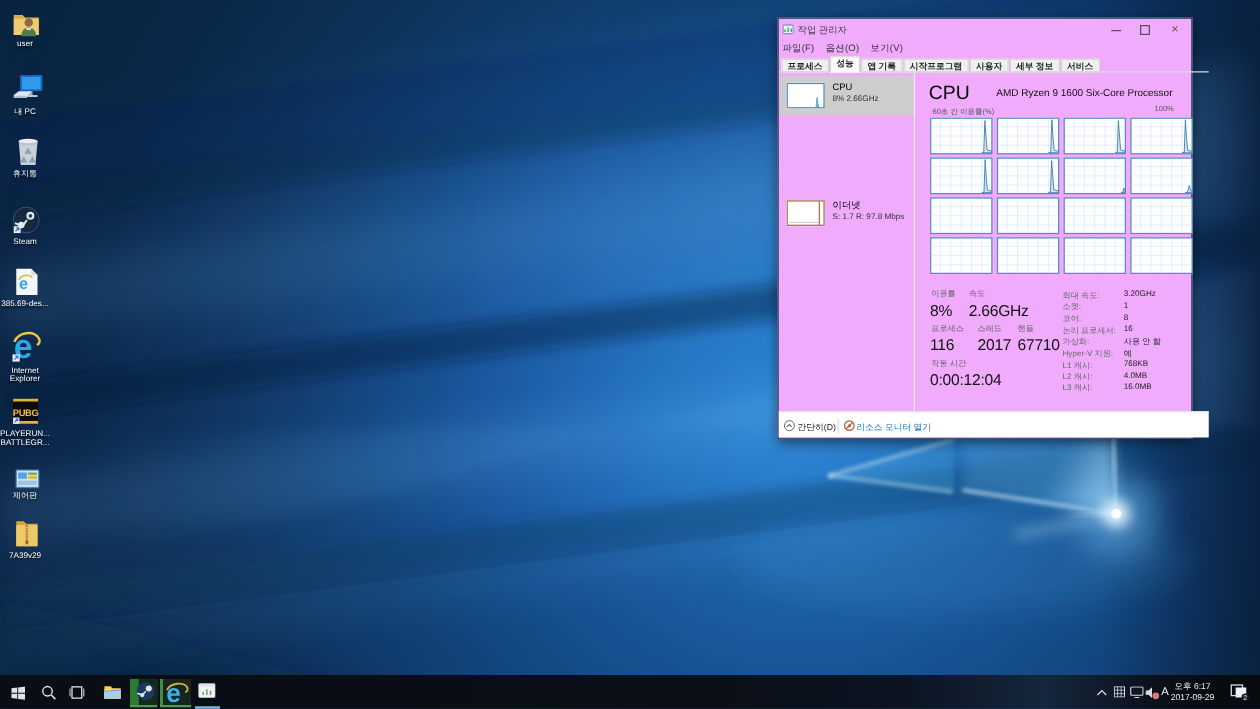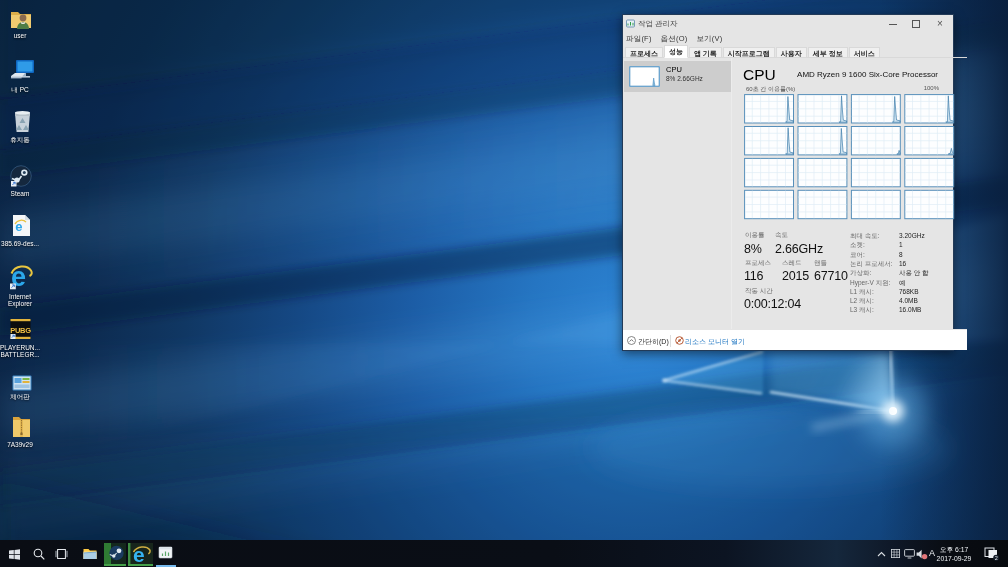--- a/index.html
+++ b/index.html
@@ -2,21 +2,21 @@
 <html><head><meta charset="utf-8">
 <style>
 *{margin:0;padding:0;box-sizing:border-box}
 html,body{width:1008px;height:567px;overflow:hidden;font-family:"Liberation Sans",sans-serif}
 #scene{position:absolute;inset:0;width:1008px;height:567px;background:#0a1f3e}
 .abs{position:absolute}
 
 .dlabel{position:absolute;color:#fff;font-size:6.5px;text-align:center;width:56px;
  text-shadow:0 1px 2px rgba(0,0,0,.9);line-height:7px;letter-spacing:0}
 
-#tm{position:absolute;left:622px;top:14px;width:332px;height:337px;background:#e5e5e5;
+#tm{position:absolute;left:622px;top:14px;width:332px;height:337px;background:#f0abfc;
  border:1px solid #223a57;box-shadow:0 3px 10px rgba(0,0,0,.5);font-family:"Liberation Sans",sans-serif}
 #tm .ttl{position:absolute;left:15px;top:4px;font-size:7.5px;color:#444}
 .capbtn{position:absolute;top:1px;width:20px;height:16px;color:#555;font-size:8px;text-align:center;line-height:15px}
 .menu{position:absolute;top:19px;left:3px;font-size:7.5px;color:#333;letter-spacing:.2px}
 .menu span{margin-right:9px}
 .tabs{position:absolute;top:30px;left:2px;height:13px;font-size:7px;color:#111}
 .tab{display:inline-block;vertical-align:bottom;border:1px solid #d9d9d9;background:#f0f0f0;
  padding:1px 4px 1px 4px;margin-right:-1px;height:11px;line-height:9px;font-weight:bold;color:#222}
 .tab.sel{background:#fff;height:13px;border-bottom-color:#fff;position:relative;z-index:2}
 .tabline{position:absolute;top:42px;left:0;width:344px;border-bottom:1px solid #d9d9d9}
@@ -202,20 +202,28 @@
 <div class="tab">서비스</div>
 </div>
 <div class="tabline"></div>
 <div class="lpitem sel" style="top:46px">
 <svg class="lpthumb" width="31" height="21" viewBox="0 0 31 21">
           <rect x="0.75" y="0.75" width="29.5" height="19.5" fill="#fff" stroke="#4a8fc2" stroke-width="1.1"></rect>
           <path d="M23.8 19.6 L24.7 12 L25.4 17 L26 19.6 Z" fill="#8cbcda" stroke="#4a8fc2" stroke-width="0.6"></path>
         </svg>
 <div class="lptext">CPU<br><span class="lpsub">8% 2.66GHz</span></div>
 </div>
+<div class="lpitem" style="top:140px">
+<svg class="lpthumb" width="31" height="21" viewBox="0 0 31 21">
+          <rect x="0.75" y="0.75" width="29.5" height="19.5" fill="#fff" stroke="#a87b58" stroke-width="1.1"></rect>
+          <path d="M26.5 1 v19" stroke="#a87b58" stroke-width="1.1"></path>
+          <path d="M2 18 h24" stroke="#d8c0ae" stroke-width="0.7"></path>
+        </svg>
+<div class="lptext">이더넷<br><span class="lpsub">S: 1.7 R: 97.8 Mbps</span></div>
+</div>
 <div class="abs" style="left:108px;top:43px;width:1px;height:273px;background:#ececec"></div>
 <div class="abs" style="left:120px;top:51px;font-size:15.5px;color:#000;letter-spacing:0">CPU</div>
 <div class="abs" style="right:15px;top:55px;font-size:8px;color:#111">AMD Ryzen 9 1600 Six-Core Processor</div>
 <div class="abs" style="left:123px;top:70px;font-size:6px;color:#555">60초 간 이용률(%)</div>
 <div class="abs" style="right:14px;top:70px;font-size:6px;color:#555">100%</div>
 <svg class="abs" style="left:121px;top:79px" width="216" height="128" viewBox="0 0 216 128">
         <g transform="translate(0.0,0.0)">
           <rect x="0.6" y="0.6" width="48.9" height="28.4" fill="#fdfeff" stroke="#578fba" stroke-width="1"></rect>
           <path d="M8.3,1 V28.5 M16.6,1 V28.5 M24.9,1 V28.5 M33.2,1 V28.5 M41.5,1 V28.5 M1,7.4 H49 M1,14.8 H49 M1,22.2 H49" stroke="#e0ecf6" stroke-width="0.7" fill="none"></path>
           <path d="M41.5,28.2 L43,27.5 L43.9,2.5 L44.8,15 L45.7,26 L49.2,26.8 L49.2,28.2 Z" fill="#b4d3e8" fill-opacity="0.6" stroke="#3d7cab" stroke-width="0.7"></path>
@@ -289,21 +297,21 @@
         </g>
       </svg>
 <div class="slabel" style="left:122px;top:216px">이용률</div>
 <div class="slabel" style="left:152px;top:216px">속도</div>
 <div class="sbig" style="left:121px;top:227px">8%</div>
 <div class="sbig" style="left:152px;top:227px">2.66GHz</div>
 <div class="slabel" style="left:122px;top:244px">프로세스</div>
 <div class="slabel" style="left:159px;top:244px">스레드</div>
 <div class="slabel" style="left:191px;top:244px">핸들</div>
 <div class="sbig" style="left:121px;top:254px">116</div>
-<div class="sbig" style="left:159px;top:254px">2015</div>
+<div class="sbig" style="left:159px;top:254px">2017</div>
 <div class="sbig" style="left:191px;top:254px">67710</div>
 <div class="slabel" style="left:122px;top:272px">작동 시간</div>
 <div class="sbig" style="left:121px;top:282px">0:00:12:04</div>
 <div class="rlabel" style="top:217.0px">최대 속도:</div>
 <div class="rvalue" style="top:217.0px">3.20GHz</div>
 <div class="rlabel" style="top:226.3px">소켓:</div>
 <div class="rvalue" style="top:226.3px">1</div>
 <div class="rlabel" style="top:235.6px">코어:</div>
 <div class="rvalue" style="top:235.6px">8</div>
 <div class="rlabel" style="top:244.9px">논리 프로세서:</div>

